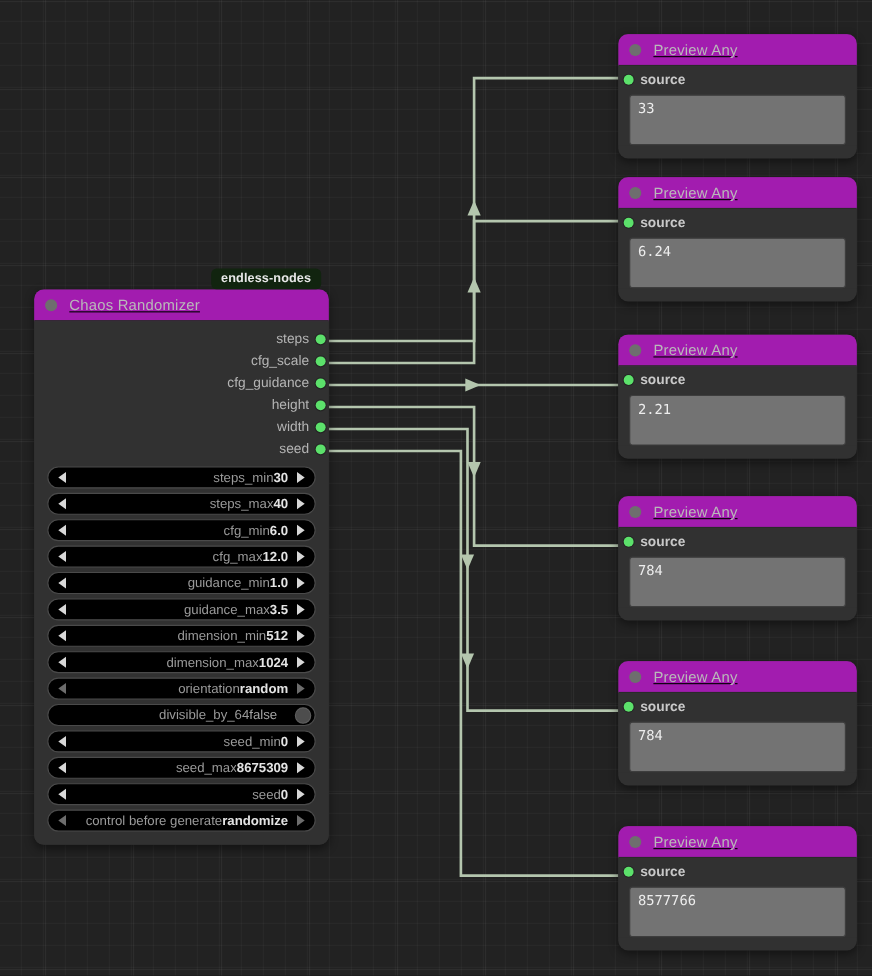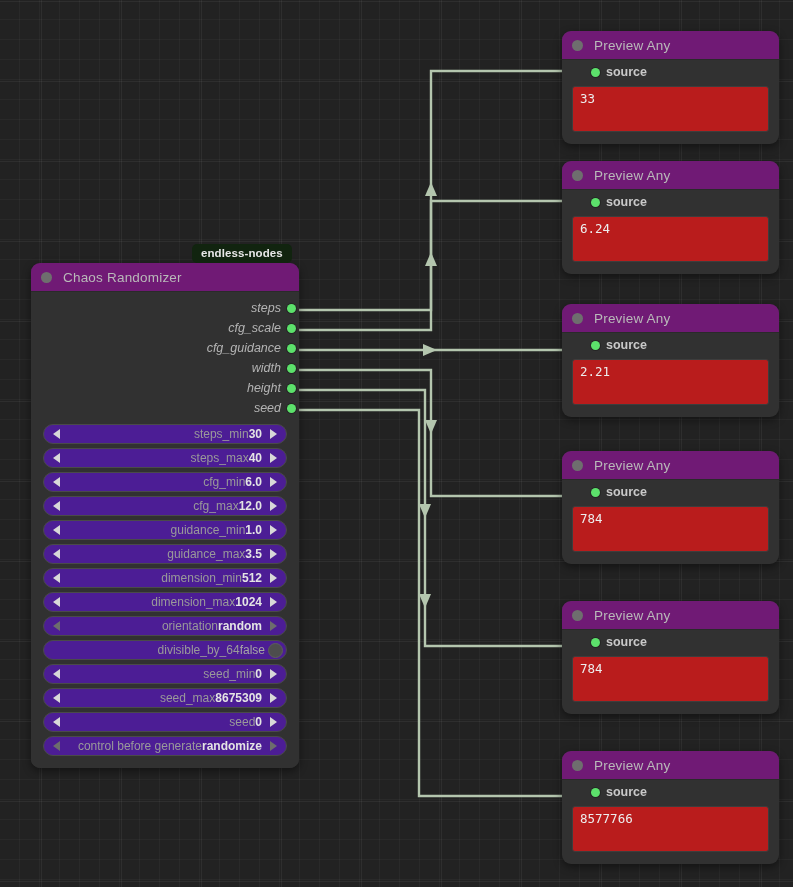--- a/index.html
+++ b/index.html
@@ -36,26 +36,27 @@
   
   .node {
     position: absolute;
     border-radius: 9px;
     background: #313131;
     box-shadow: 0 3px 9px rgba(0,0,0,0.45);
     overflow: hidden;
   }
   .node-header {
     height: 29px;
-    background: #701a75;
+    background: #a21caf;
     border-bottom: 1px solid #2a2a2a;
     display: flex;
     align-items: center;
     padding-left: 10px;
     box-sizing: border-box;
+    text-decoration: underline;
   }
   .collapse-dot {
     width: 11px; height: 11px;
     border-radius: 50%;
     background: #6e6e6e;
     flex: 0 0 auto;
   }
   .node-title {
     margin-left: 11px;
     color: #b9b9b9;
@@ -106,42 +107,41 @@
     box-shadow: 0 0 0 1px rgba(0,0,0,0.25);
   }
 
   
   .slot-in {
     position: relative;
     height: 24px;
     display: flex;
     align-items: center;
     padding-left: 20px;
-    margin-left: 24px;
   }
   .slot-in .slot-label {
     color: #c9c9c9;
     font-size: 12.5px;
     font-weight: bold;
   }
   .slot-in .slot-dot {
     left: 5px;
     right: auto;
   }
 
   
   .widgets {
     padding: 2px 12px 12px 12px;
   }
   .widget {
     position: relative;
     height: 20px;
     margin-top: 4px;
     border-radius: 10px;
-    background: #4c1d95;
+    background: #000000;
     border: 1px solid #4a4a4a;
     display: flex;
     align-items: center;
     box-sizing: border-box;
   }
   .widget .w-arrow {
     width: 0; height: 0;
     flex: 0 0 auto;
   }
   .widget .w-arrow-l {
@@ -167,36 +167,36 @@
     overflow: hidden;
   }
   .widget .w-value {
     color: #e4e4e4;
     font-size: 12px;
     font-weight: bold;
     padding-right: 8px;
     white-space: nowrap;
   }
   .widget.toggle .w-name { padding-left: 18px; }
-  .widget.toggle .w-value { color: #a6a6a6; font-weight: normal; padding-right: 3px; }
+  .widget.toggle .w-value { color: #a6a6a6; font-weight: normal; padding-right: 16px; }
   .toggle-knob {
     width: 15px; height: 15px;
     border-radius: 50%;
     background: #4d4d4d;
     border: 1px solid #5d5d5d;
     margin-right: 3px;
     flex: 0 0 auto;
     box-sizing: border-box;
   }
 
   
   .preview-box {
     margin: 2px 10px 12px 10px;
     height: 46px;
-    background: #b91c1c;
+    background: #737373;
     border: 1px solid #3d3d3d;
     border-radius: 3px;
     box-sizing: border-box;
     padding: 5px 7px;
     color: #ededed;
     font-family: "DejaVu Sans Mono", monospace;
     font-size: 12.5px;
     line-height: 14px;
     overflow: hidden;
     white-space: pre-wrap;
@@ -234,39 +234,39 @@
   </svg>
 
   <div class="pack-badge">endless-nodes</div>
 
   <div class="node" id="chaos-node" style="left:31px; top:263px; width:268px;text-align:right;">
     <div class="node-header">
       <div class="collapse-dot"></div>
       <div class="node-title">Chaos Randomizer</div>
     </div>
     <div class="node-body">
-      <div id="chaos-outputs" style="padding-top:6px;font-style:italic;">
+      <div id="chaos-outputs" style="padding-top:6px;">
           <div class="slot-out">
             <span class="slot-label">steps</span>
             <div class="slot-dot"></div>
           </div>
           <div class="slot-out">
             <span class="slot-label">cfg_scale</span>
             <div class="slot-dot"></div>
           </div>
           <div class="slot-out">
             <span class="slot-label">cfg_guidance</span>
             <div class="slot-dot"></div>
           </div>
           <div class="slot-out">
+            <span class="slot-label">height</span>
+            <div class="slot-dot"></div>
+          </div>
+          <div class="slot-out">
             <span class="slot-label">width</span>
-            <div class="slot-dot"></div>
-          </div>
-          <div class="slot-out">
-            <span class="slot-label">height</span>
             <div class="slot-dot"></div>
           </div>
           <div class="slot-out">
             <span class="slot-label">seed</span>
             <div class="slot-dot"></div>
           </div>
         </div>
       <div class="widgets" id="chaos-widgets">
           <div class="widget">
             <div class="w-arrow w-arrow-l"></div>

